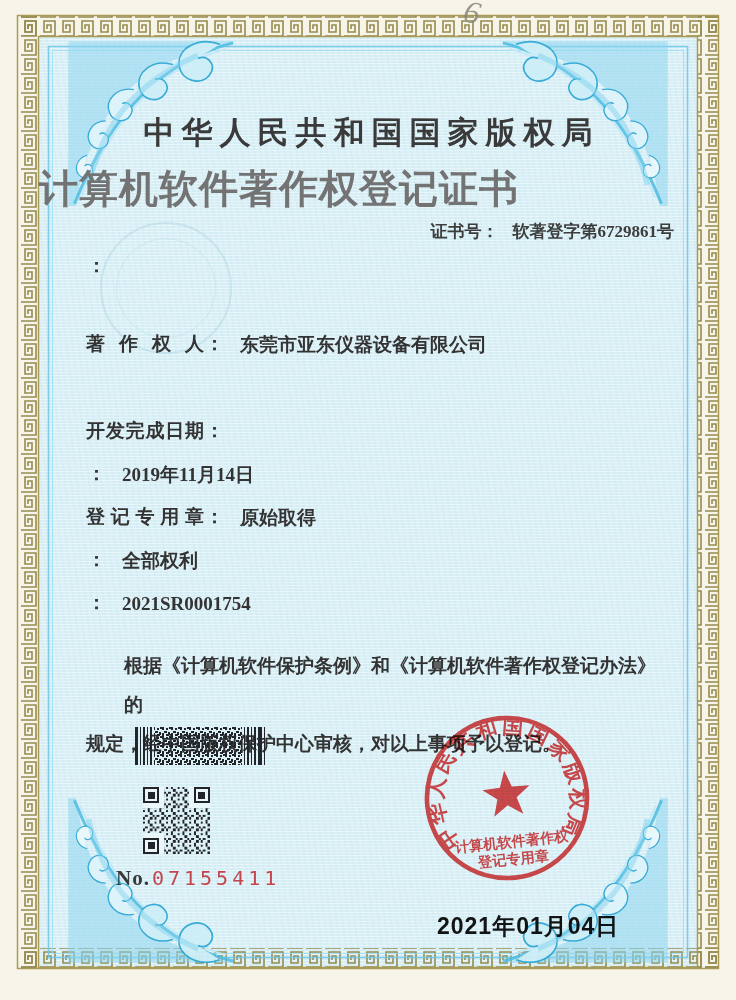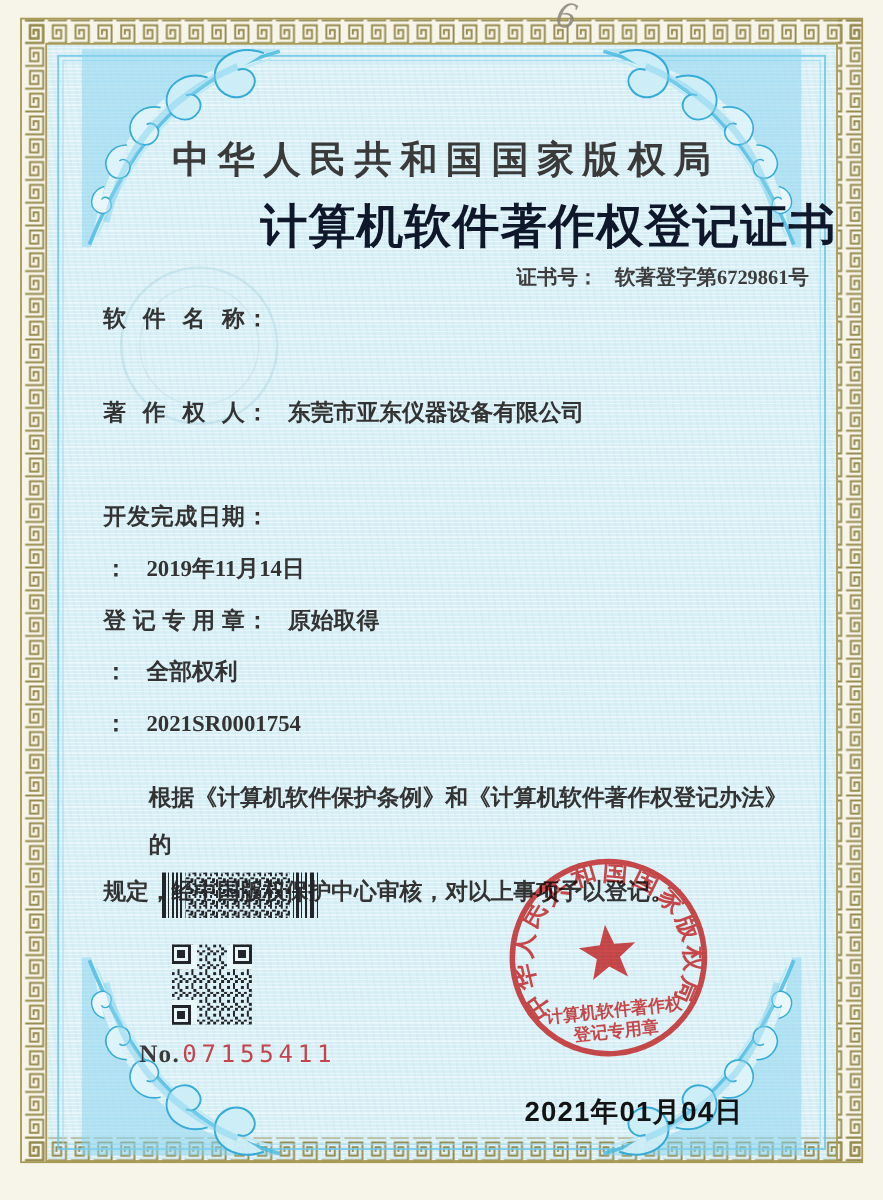--- a/index.html
+++ b/index.html
@@ -24,22 +24,22 @@
   .watermark{position:absolute;left:100px;top:222px;width:128px;height:128px;border:2px solid rgba(150,198,212,.30);
     border-radius:50%;pointer-events:none;}
   .watermark::after{content:"";position:absolute;left:14px;top:14px;right:14px;bottom:14px;
     border:1px solid rgba(150,198,212,.25);border-radius:50%;}
 
   .pencil-mark{position:absolute;left:464px;top:-6px;font-size:32px;color:#8a867a;
     transform:rotate(14deg);font-style:italic;opacity:.85;}
 
   .authority{position:absolute;left:39px;top:112px;width:658px;text-align:center;
     font-size:31px;font-weight:bold;letter-spacing:7px;padding-left:7px;box-sizing:border-box;color:#3a3a3a;}
-  .cert-title{position:absolute;left:39px;top:162px;width:658px;text-align:right;
-    font-size:39px;font-weight:bold;letter-spacing:1px;color:#0f172a;}
+  .cert-title{position:absolute;left:39px;top:162px;width:658px;text-align:left;
+    font-size:39px;font-weight:bold;letter-spacing:1px;color:#737373;}
   .cert-no-line{position:absolute;right:62px;top:220px;font-size:17px;font-weight:bold;color:#3d3d3d;}
   .cert-no-line .gap{display:inline-block;width:14px;}
 
   .field-row{position:absolute;left:86px;display:flex;align-items:flex-start;
     font-size:19px;font-weight:bold;color:#333;}
   .field-label{display:inline-block;width:118px;text-align:justify;text-align-last:justify;-moz-text-align-last:justify;}
   .field-colon{margin-left:1px;}
   .field-value{margin-left:16px;line-height:28px;}
   .field-value .v2{display:block;}
 
@@ -115,21 +115,20 @@
 
   <div class="watermark"></div>
 
   <div class="pencil-mark">6</div>
 
   <div class="authority">中华人民共和国国家版权局</div>
   <div class="cert-title">计算机软件著作权登记证书</div>
   <div class="cert-no-line"><span>证书号：</span><span class="gap"></span><span>软著登字第6729861号</span></div>
 
   <div class="field-row" style="top:253px">
-    <span class="field-label">软件名称</span>
       <span class="field-colon">：</span>
   </div>
   <div class="field-row" style="top:331px">
     <span class="field-label">著作权人</span>
       <span class="field-colon">：</span>
     <span class="field-value">东莞市亚东仪器设备有限公司</span>
   </div>
   <div class="field-row" style="top:418px">
     <span class="field-label">开发完成日期</span>
       <span class="field-colon">：</span>

